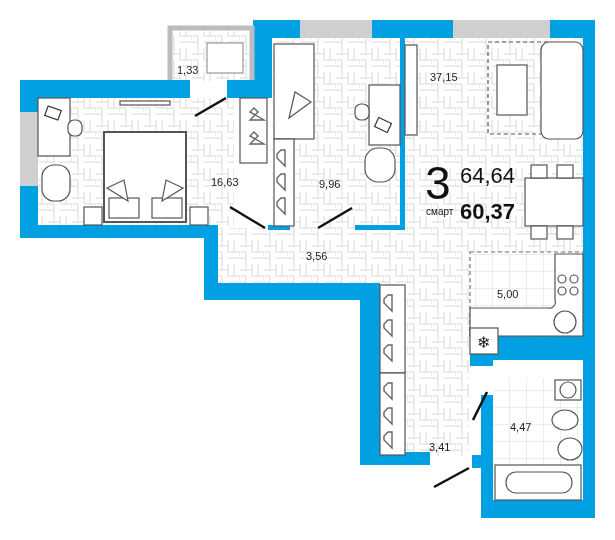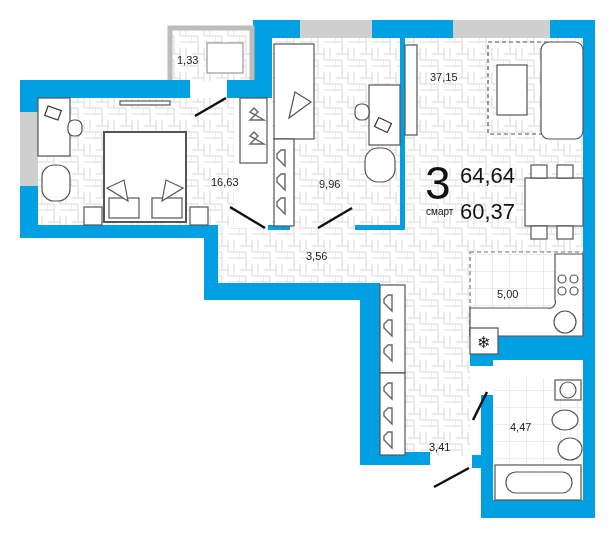--- a/index.html
+++ b/index.html
@@ -149,25 +149,25 @@
     <path d="M388 320 l-4 4 v4 l8 8 v-16 z"></path>
     <path d="M388 345 l-4 4 v4 l8 8 v-16 z"></path>
     <path d="M388 383 l-4 4 v4 l8 8 v-16 z"></path>
     <path d="M388 408 l-4 4 v4 l8 8 v-16 z"></path>
     <path d="M388 432 l-4 4 v4 l8 8 v-16 z"></path>
   </g>
 
   <text x="484" y="348" font-size="16" text-anchor="middle" fill="#111" font-family="DejaVu Sans, sans-serif">❄</text>
 </svg>
 
-<div class="lbl" style="left:177px;top:54px;">1,33</div>
+<div class="lbl" style="left:177px;top:64px;">1,33</div>
 <div class="lbl" style="left:211px;top:176px;">16,63</div>
 <div class="lbl" style="left:319px;top:178px;">9,96</div>
 <div class="lbl" style="left:430px;top:71px;">37,15</div>
 <div class="lbl" style="left:306px;top:250px;">3,56</div>
 <div class="lbl" style="left:497px;top:288px;">5,00</div>
 <div class="lbl" style="left:429px;top:397px;margin-top:44px;">3,41</div>
 <div class="lbl" style="left:510px;top:421px;">4,47</div>
 
 <div class="rooms-big" style="left:425px;top:160px;font-size:46px;line-height:46px;">3</div>
 <div class="rooms-big" style="left:426px;top:206px;font-size:10px;">смарт</div>
 <div class="rooms-big" style="left:460px;top:163px;font-size:22px;">64,64</div>
-<div class="rooms-big" style="left:460px;top:199px;font-size:22px;">60,37</div>
+<div class="rooms-big" style="left:460px;top:199px;font-size:22px;font-weight:bold;">60,37</div>
 
 </body></html>

